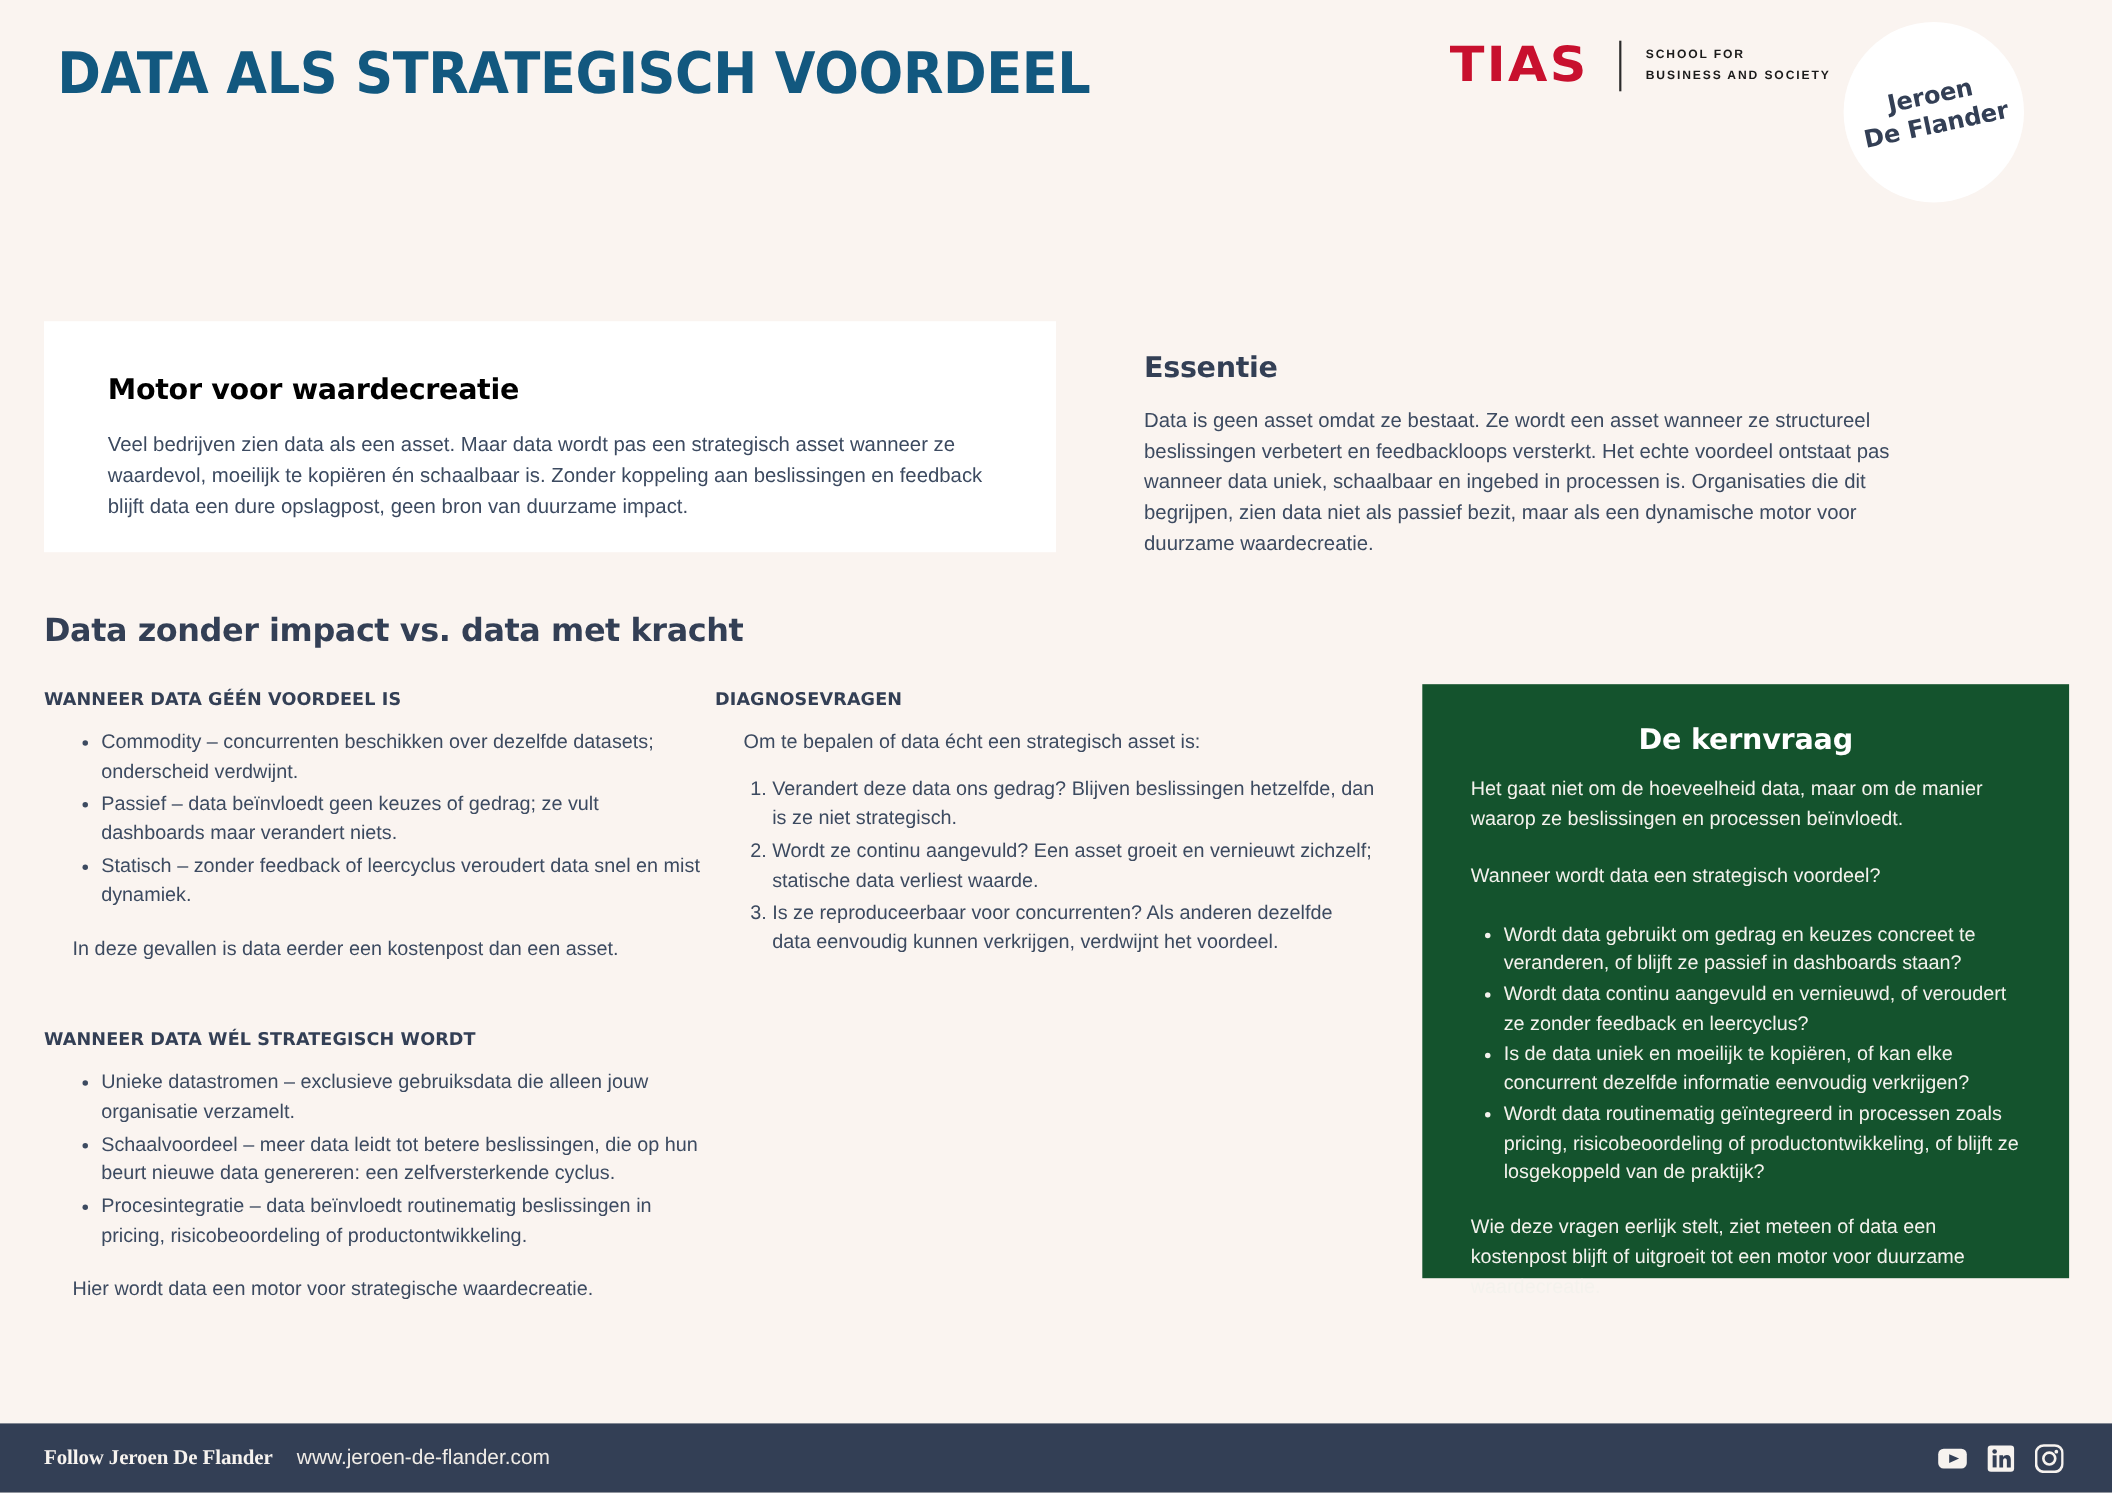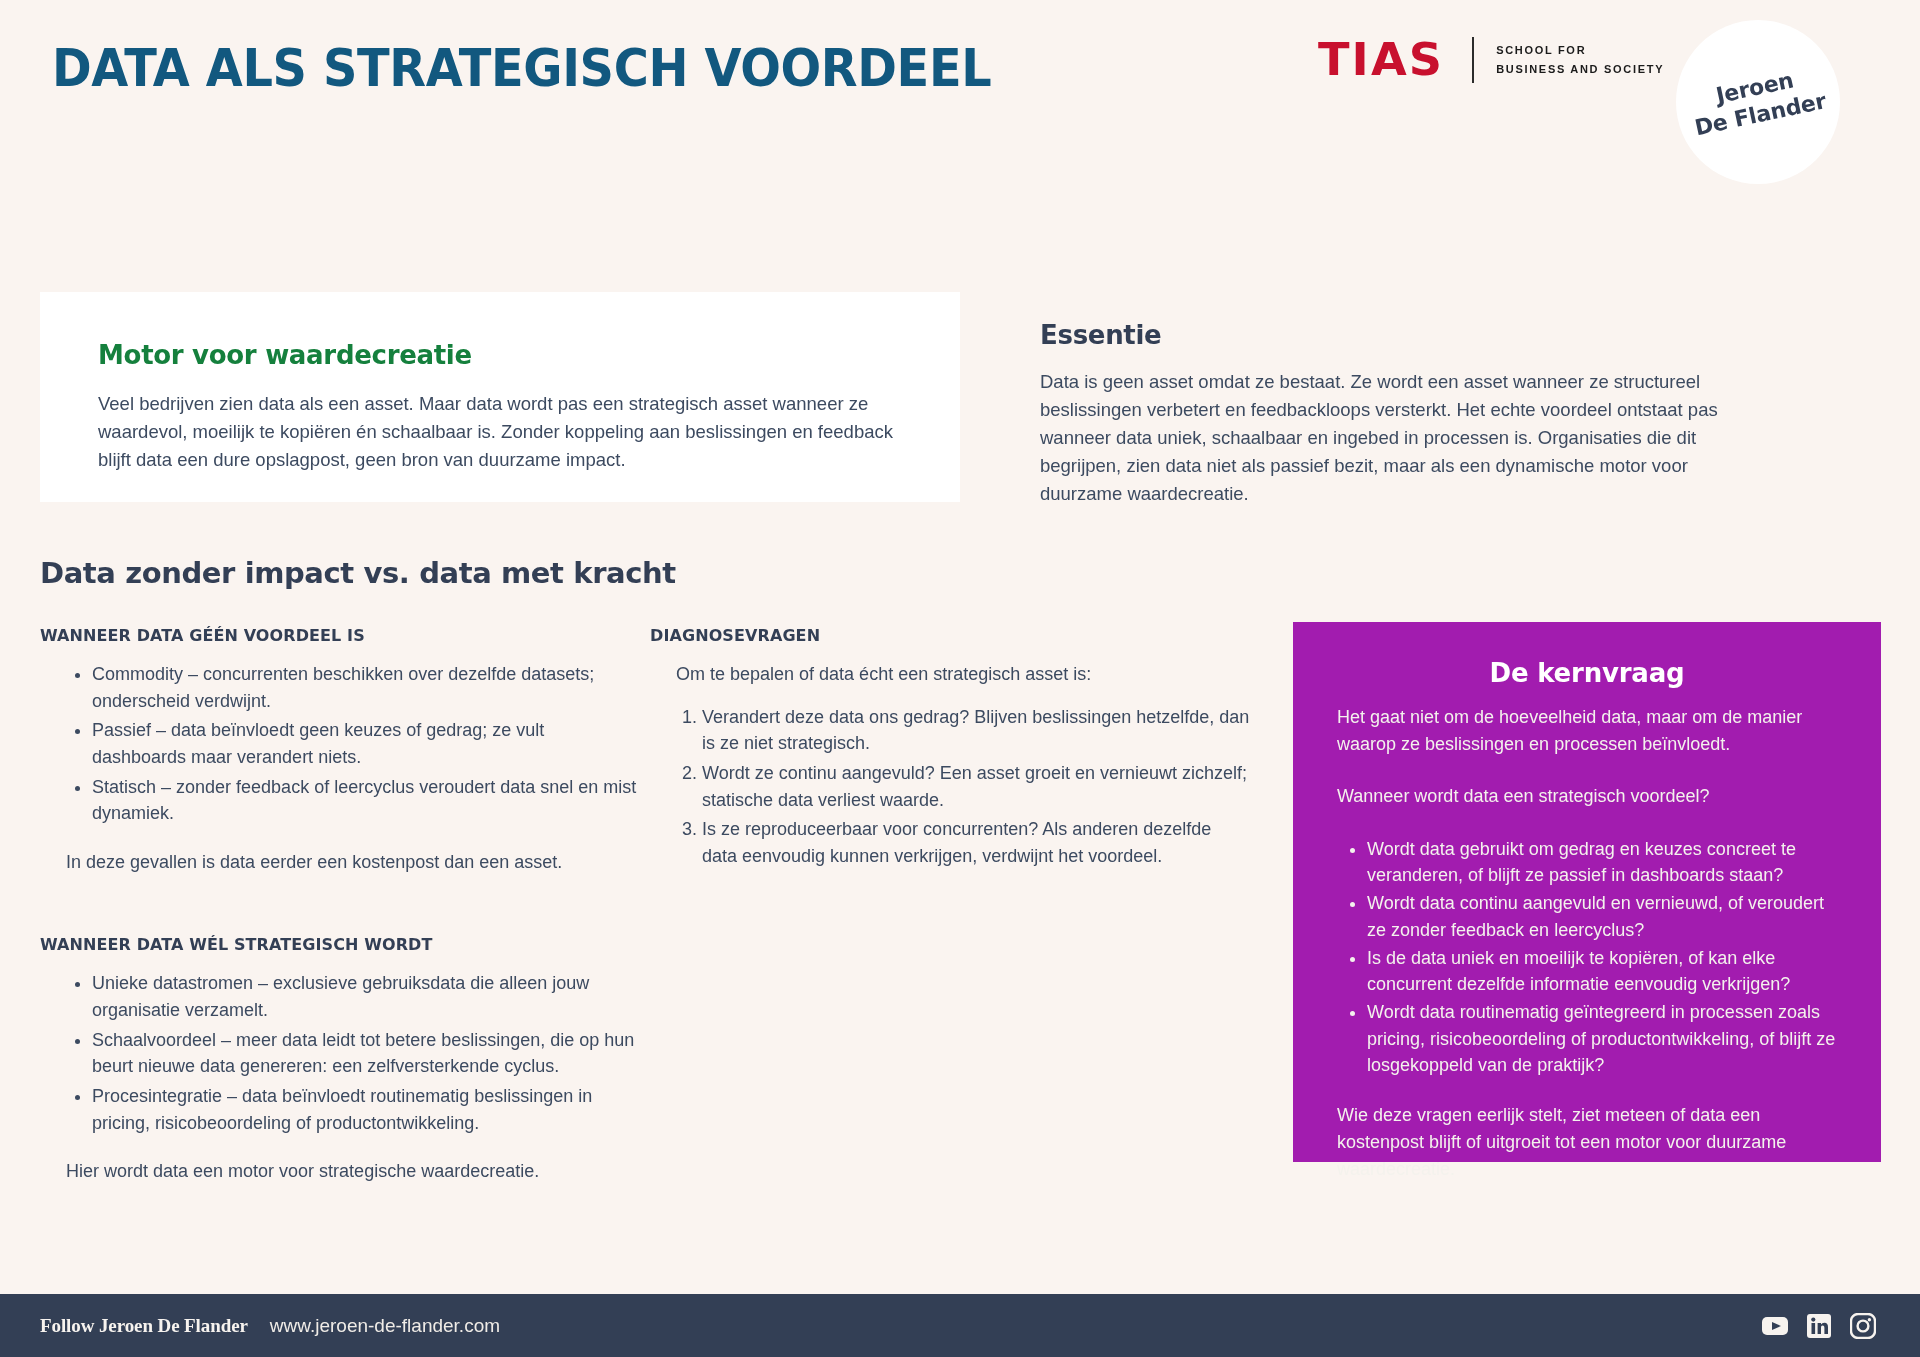--- a/index.html
+++ b/index.html
@@ -104,21 +104,21 @@
     height: 210px;
     background: #ffffff;
     box-sizing: border-box;
     padding: 48px 60px 0 58px;
   }
   .card-motor h2 {
     margin: 0 0 20px 0;
     font-family: "DejaVu Sans", sans-serif;
     font-size: 26px;
     font-weight: 700;
-    color: #15803d;
+    color: #000000;
     letter-spacing: -0.3px;
   }
   .card-motor p {
     margin: 0;
     font-size: 18.5px;
     line-height: 1.52;
     color: #3c4a60;
   }
 
   .block-essentie {
@@ -194,21 +194,21 @@
     color: #3c4a60;
   }
 
   
   .panel-green {
     position: absolute;
     left: 1293px;
     top: 622px;
     width: 588px;
     height: 540px;
-    background: #a21caf;
+    background: #14532d;
     box-sizing: border-box;
     padding: 36px 44px 30px 44px;
     color: #f6f3ee;
   }
   .panel-green h3 {
     margin: 0 0 16px 0;
     text-align: center;
     font-family: "DejaVu Sans", sans-serif;
     font-size: 26px;
     font-weight: 700;

